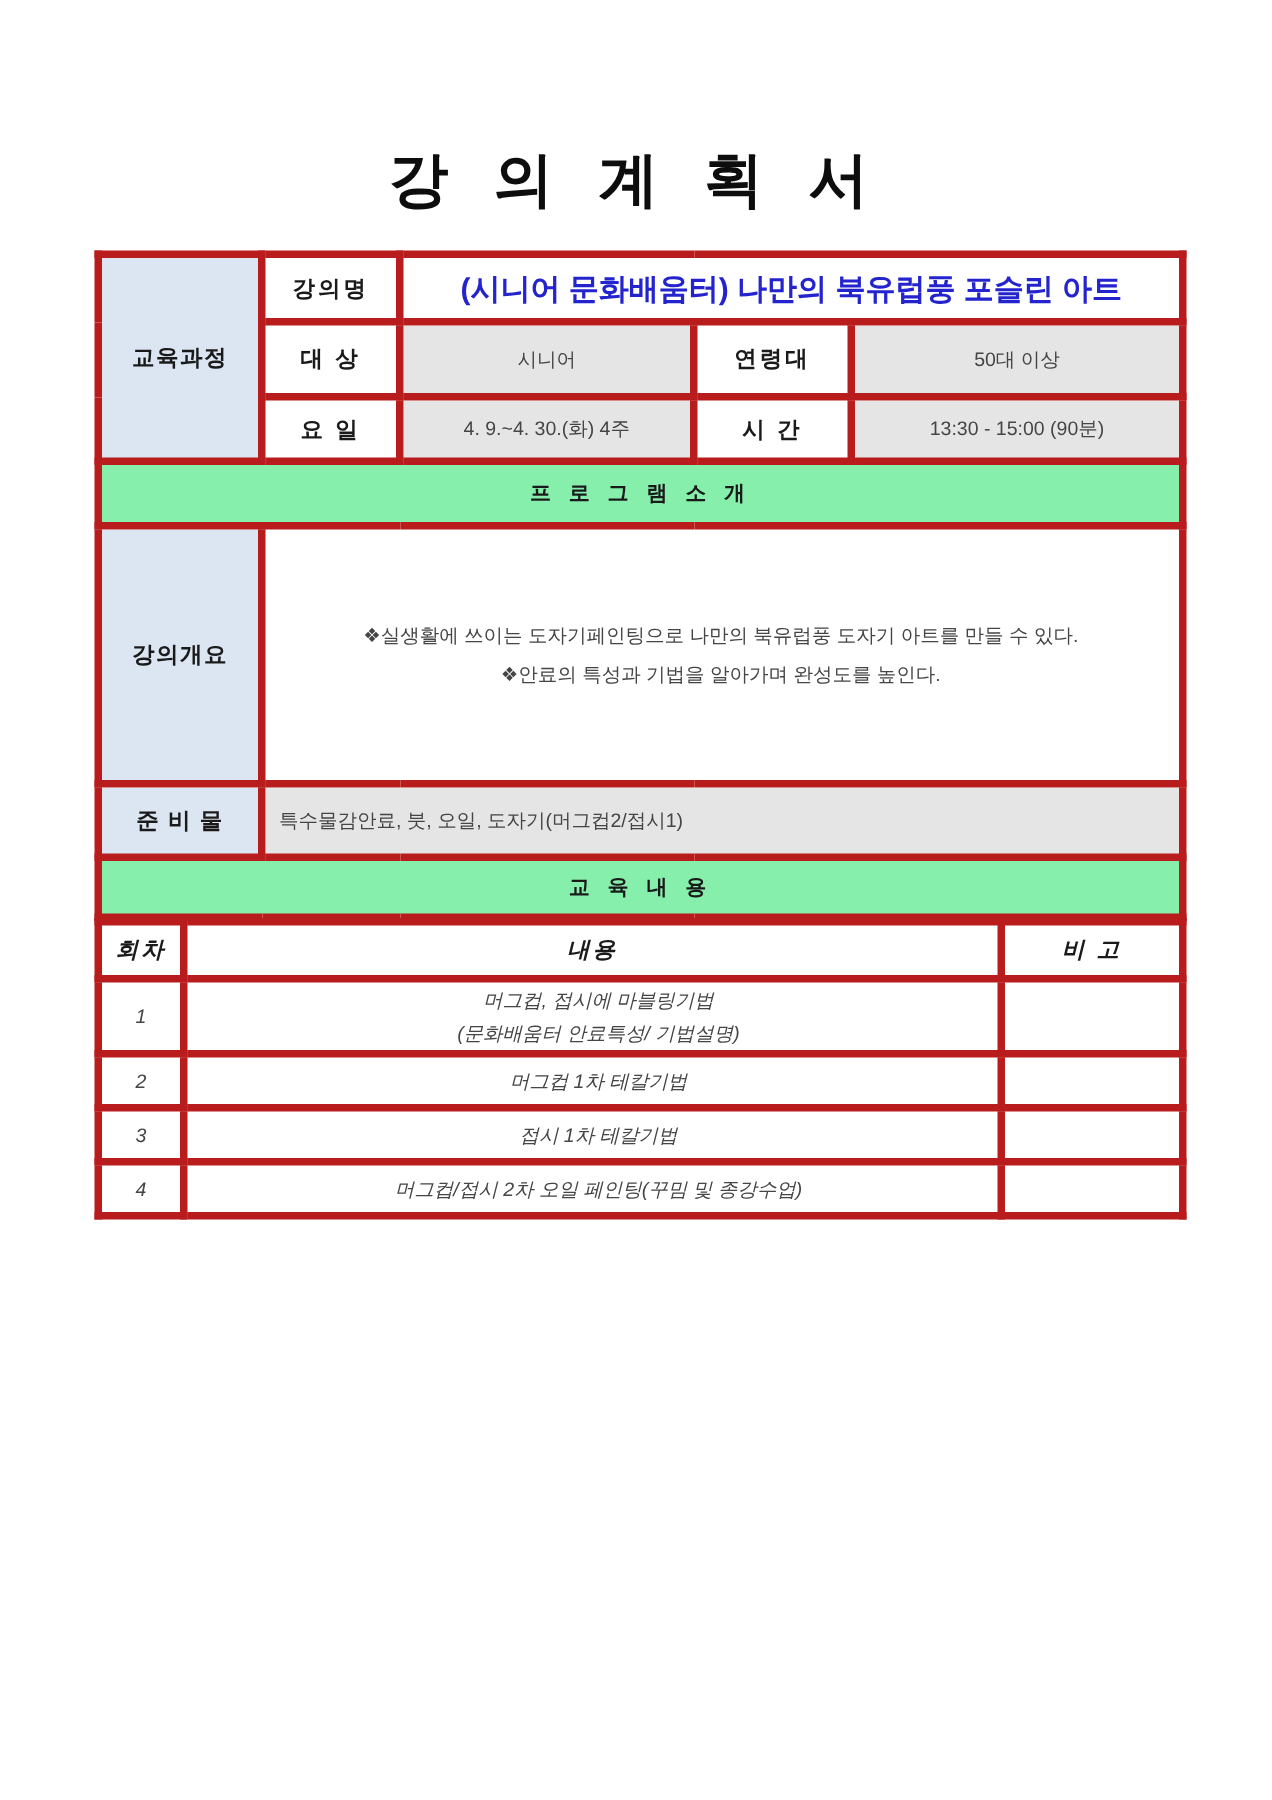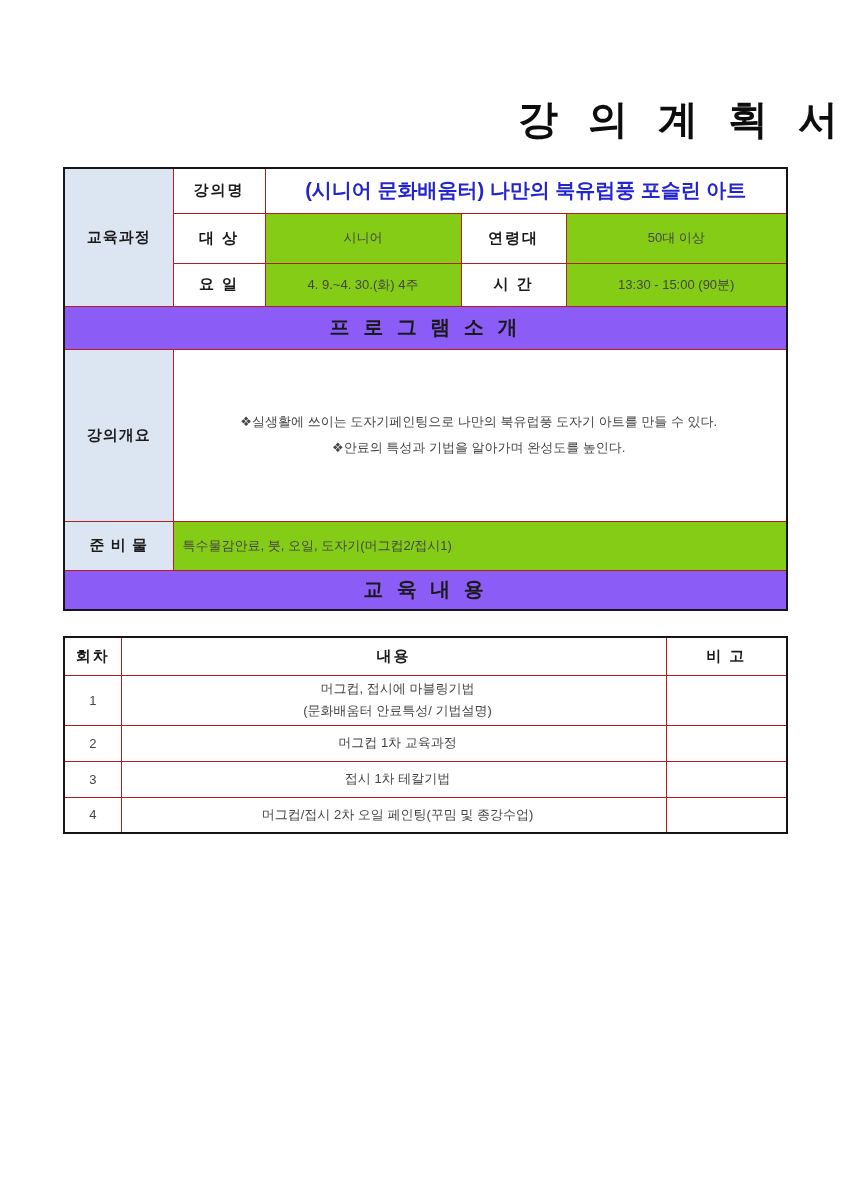--- a/index.html
+++ b/index.html
@@ -9,48 +9,48 @@
     height: 1200px;
     position: relative;
     font-family: "Liberation Sans", "DejaVu Sans", sans-serif;
     color: #3d3d3d;
   }
   .doc-title {
     position: absolute;
     top: 92px;
     left: 0;
     width: 100%;
-    text-align: right;
+    text-align: center;
     font-family: "Liberation Serif", "DejaVu Serif", serif;
     font-weight: bold;
     font-size: 40px;
     letter-spacing: 10px;
     color: #0d0d0d;
     white-space: nowrap;
   }
   .tbl {
     position: absolute;
     left: 63px;
     border-collapse: collapse;
     table-layout: fixed;
     width: 723px;
     border: 2px solid #151515;
   }
   .tbl td {
-    border: 1px solid #b91c1c;
+    border: 5px solid #b91c1c;
     vertical-align: middle;
     text-align: center;
     overflow: hidden;
   }
   #course-table { top: 167px; }
-  #schedule-table { top: 636px; }
+  #schedule-table { top: 612px; font-style: italic; }
   .band {
-    background: #8b5cf6;
-    font-weight: bold;
-    font-size: 20px;
+    background: #86efac;
+    font-weight: bold;
+    font-size: 14px;
     color: #1a1a1a;
     letter-spacing: 4px;
   }
   .side-label {
     background: #dce6f2;
     font-weight: bold;
     font-size: 15px;
     color: #1a1a1a;
     letter-spacing: 1px;
     margin-left: 14px;
@@ -58,21 +58,21 @@
   .cell-label {
     font-weight: bold;
     font-size: 15px;
     color: #1a1a1a;
     letter-spacing: 2px;
     background: #ffffff;
   }
   .cell-value {
     font-size: 13px;
     color: #454545;
-    background: #84cc16;
+    background: #e5e5e5;
   }
   .lecture-name {
     font-weight: bold;
     font-size: 20px;
     background: #ffffff;
   }
   .left-pad {
     text-align: left !important;
     padding-left: 9px;
     padding-right: 6px;
@@ -174,21 +174,21 @@
   <tr style="height:50px">
     <td class="sched-no">1</td>
     <td class="sched-content">
       <div class="content-line">머그컵, 접시에 마블링기법</div>
       <div class="content-line">(문화배움터 안료특성/ 기법설명)</div>
     </td>
     <td class="sched-no"></td>
   </tr>
   <tr style="height:36px">
     <td class="sched-no">2</td>
-    <td class="sched-content">머그컵 1차 교육과정</td>
+    <td class="sched-content">머그컵 1차 테칼기법</td>
     <td class="sched-no"></td>
   </tr>
   <tr style="height:36px">
     <td class="sched-no">3</td>
     <td class="sched-content">접시 1차 테칼기법</td>
     <td class="sched-no"></td>
   </tr>
   <tr style="height:36px">
     <td class="sched-no">4</td>
     <td class="sched-content">머그컵/접시 2차 오일 페인팅(꾸밈 및 종강수업)</td>

